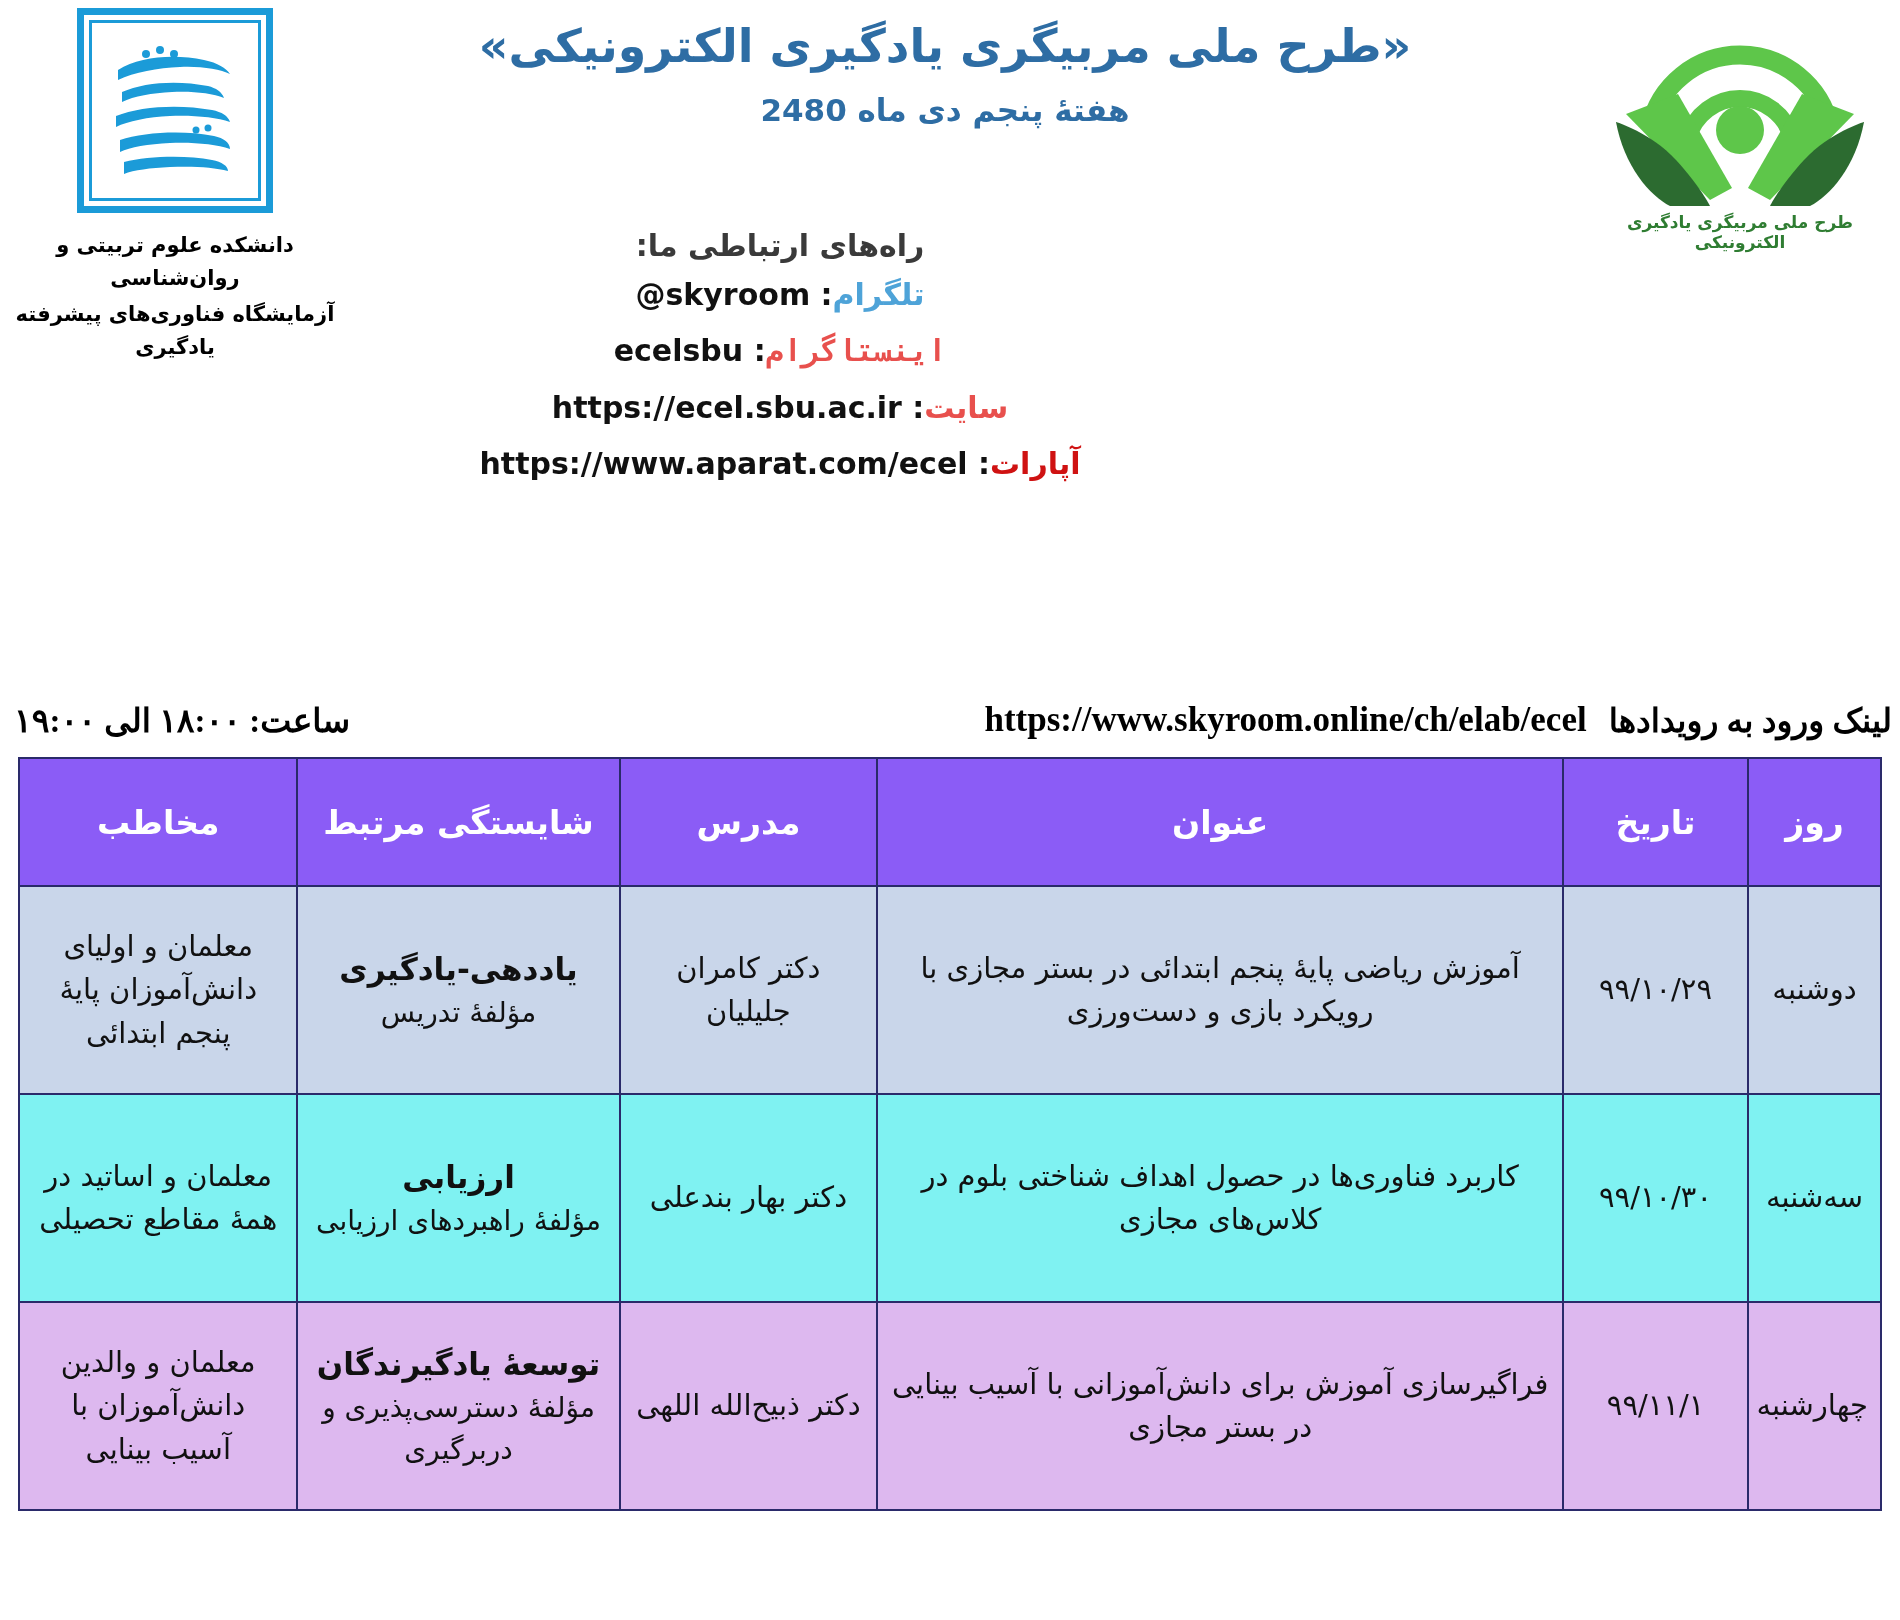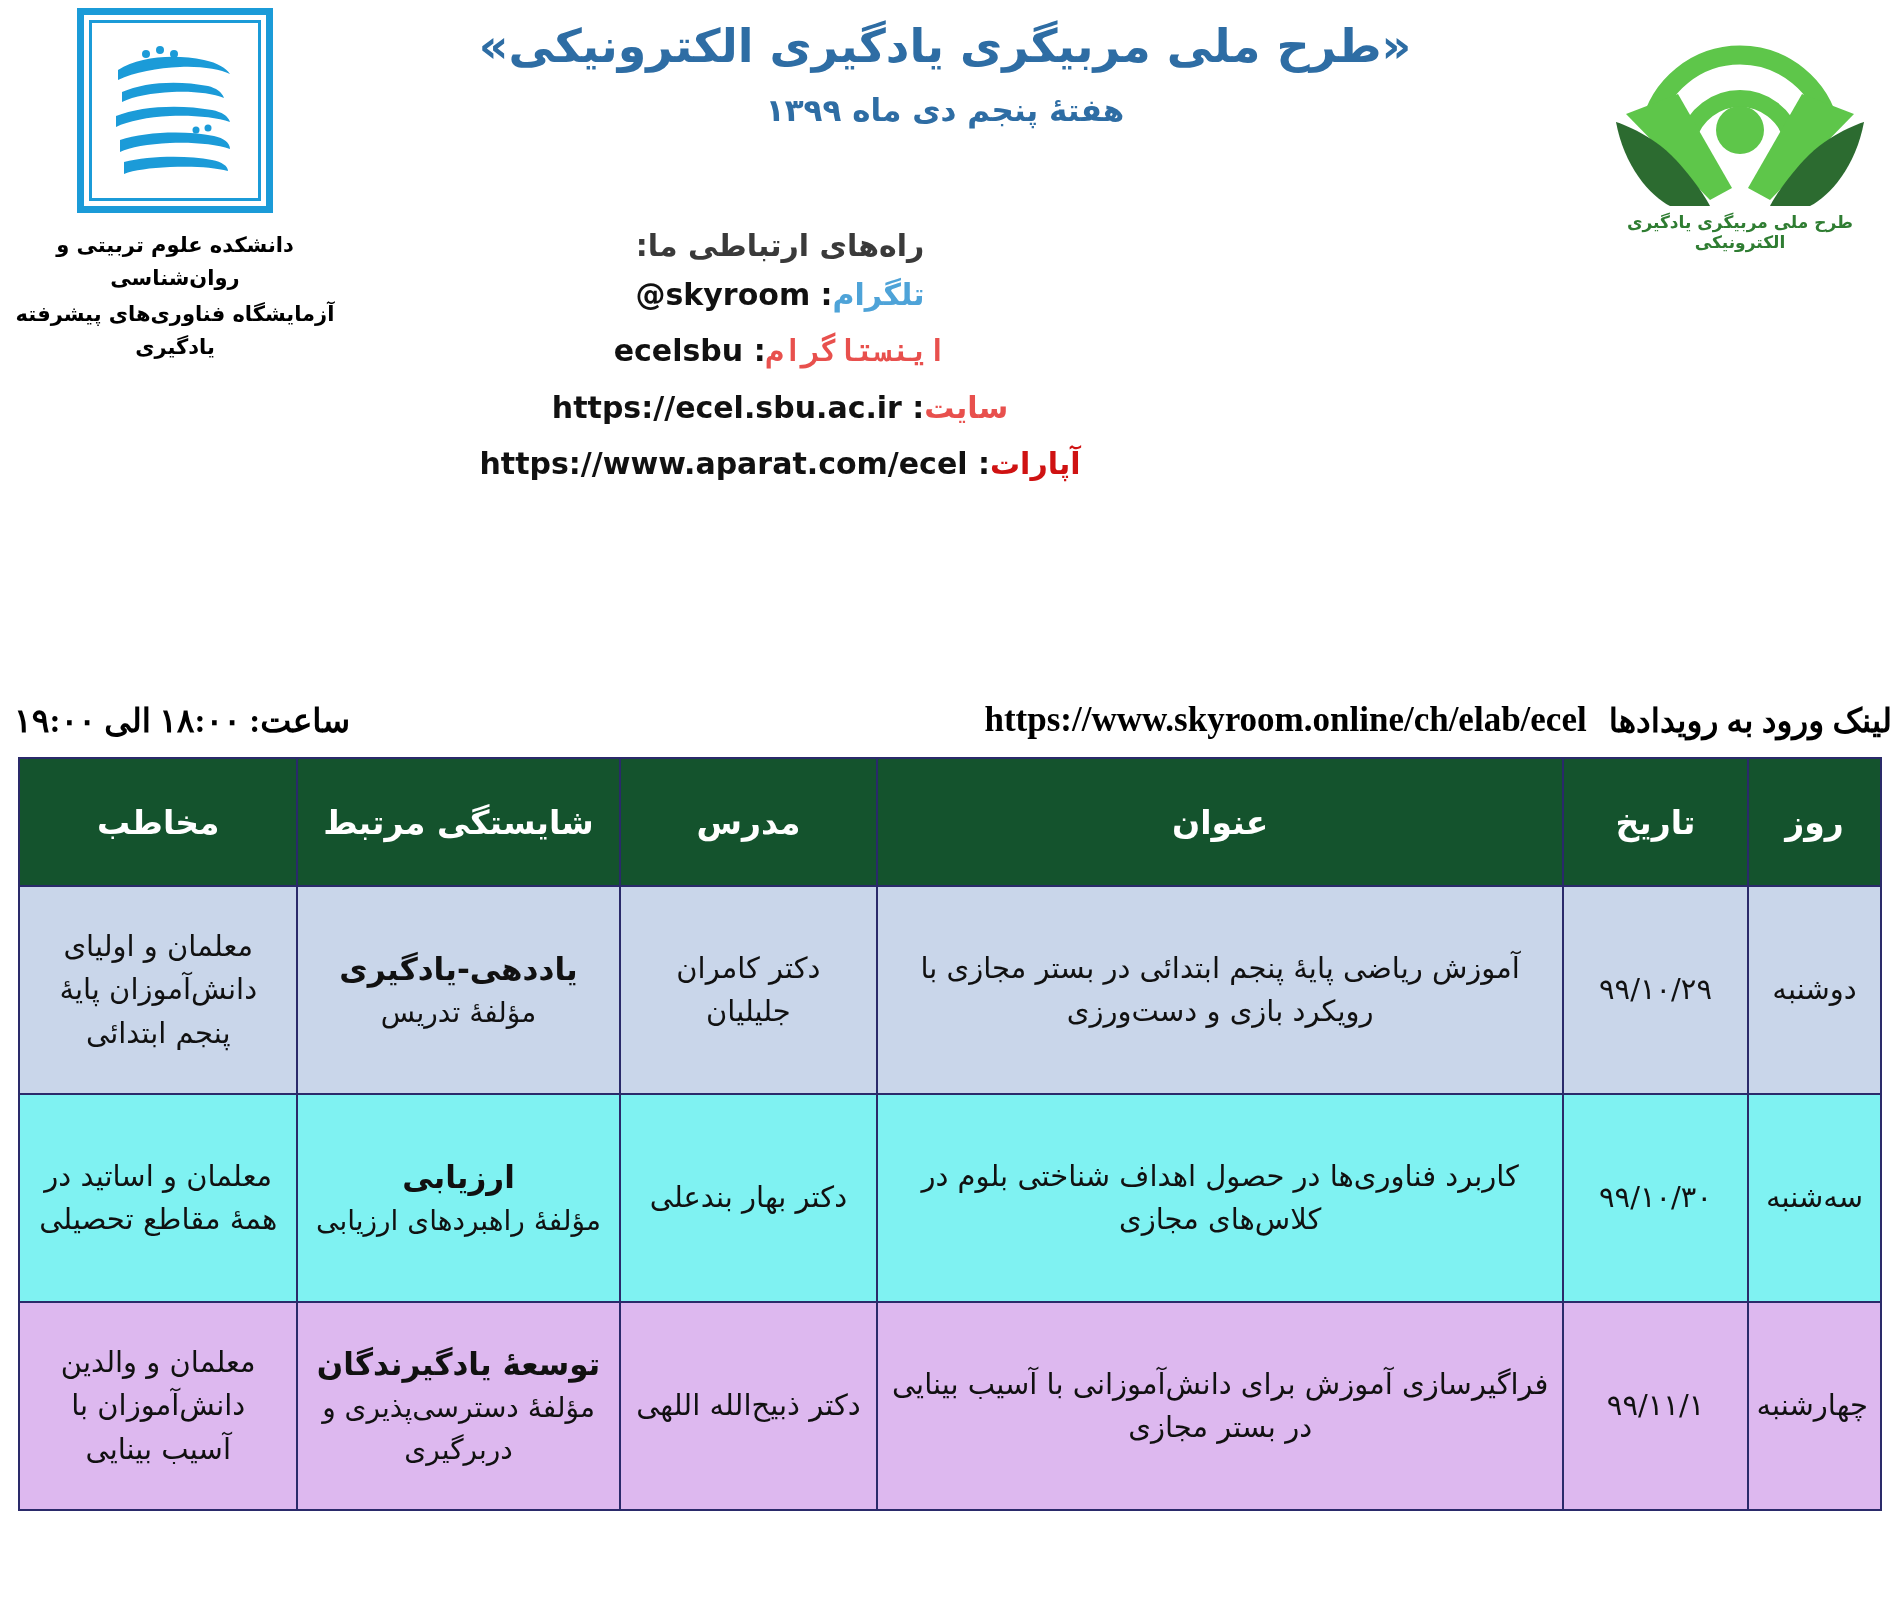--- a/index.html
+++ b/index.html
@@ -172,21 +172,21 @@
     direction: rtl;
     table-layout: fixed;
   }
   table.schedule th, table.schedule td {
     border: 2px solid #2a2a6a;
     text-align: center;
     vertical-align: middle;
     padding: 10px 12px;
   }
   table.schedule thead th {
-    background: #14532d;
+    background: #8b5cf6;
     color: #ffffff;
     font-size: 33px;
     font-weight: bold;
     height: 128px;
   }
   .col-day    { width: 128px; }
   .col-date   { width: 178px; }
   .col-title  { width: 660px; }
   .col-teacher{ width: 248px; }
   .col-comp   { width: 310px; }
@@ -232,21 +232,21 @@
             </g>
           </svg>
         </div>
       </div>
       <div class="sbu-caption">دانشکده علوم تربیتی و روان‌شناسی</div>
       <div class="sbu-caption" style="margin-top:4px;">آزمایشگاه فناوری‌های پیشرفته یادگیری</div>
     </div>
 
     <div class="title-block">
       <div class="main-title">«طرح ملی مربیگری یادگیری الکترونیکی»</div>
-      <div class="sub-title">هفتهٔ پنجم دی ماه ۱۳۹۹</div>
+      <div class="sub-title">هفتهٔ پنجم دی ماه 2480</div>
     </div>
 
     <div class="ecel-block">
       <div class="ecel-logo">
         <svg width="252" height="196" viewBox="0 0 252 196" aria-hidden="true">
           <g fill="none" stroke="#5ec64a" stroke-width="19" stroke-linecap="butt">
             <path d="M36 118 A92 92 0 0 1 216 118"></path>
           </g>
           <g fill="none" stroke="#5ec64a" stroke-width="17" stroke-linecap="butt">
             <path d="M74 128 A54 54 0 0 1 178 128"></path>

